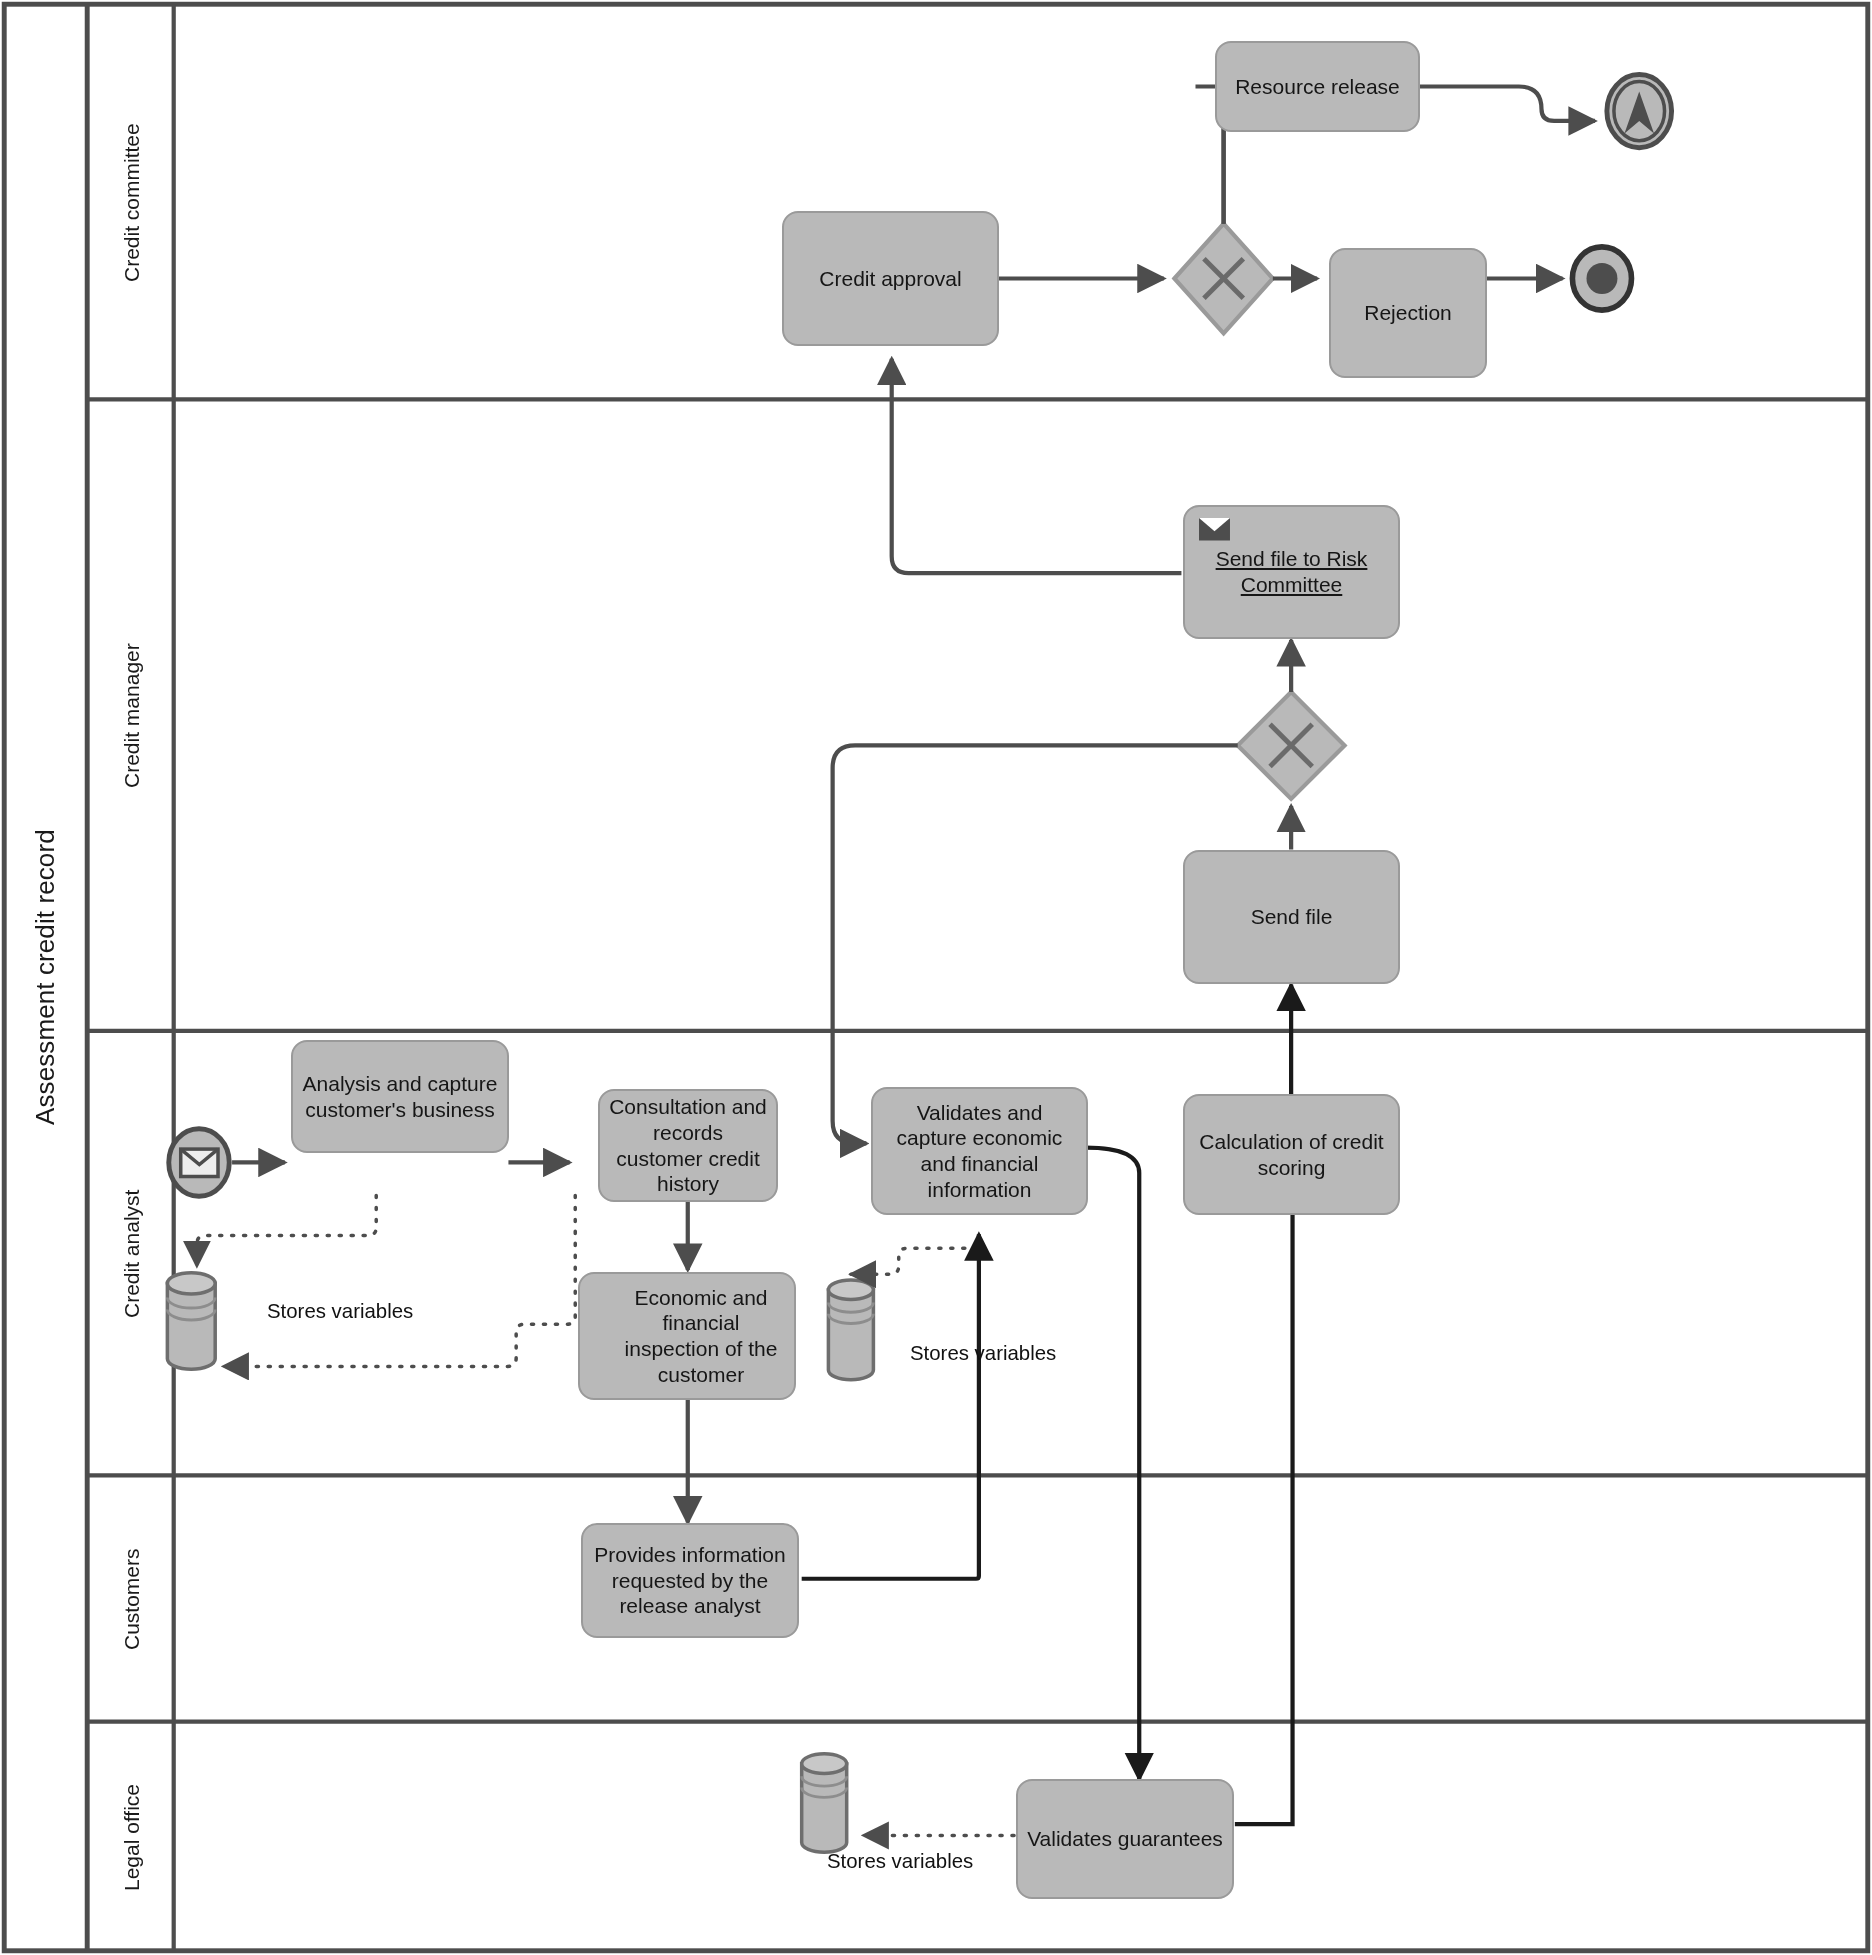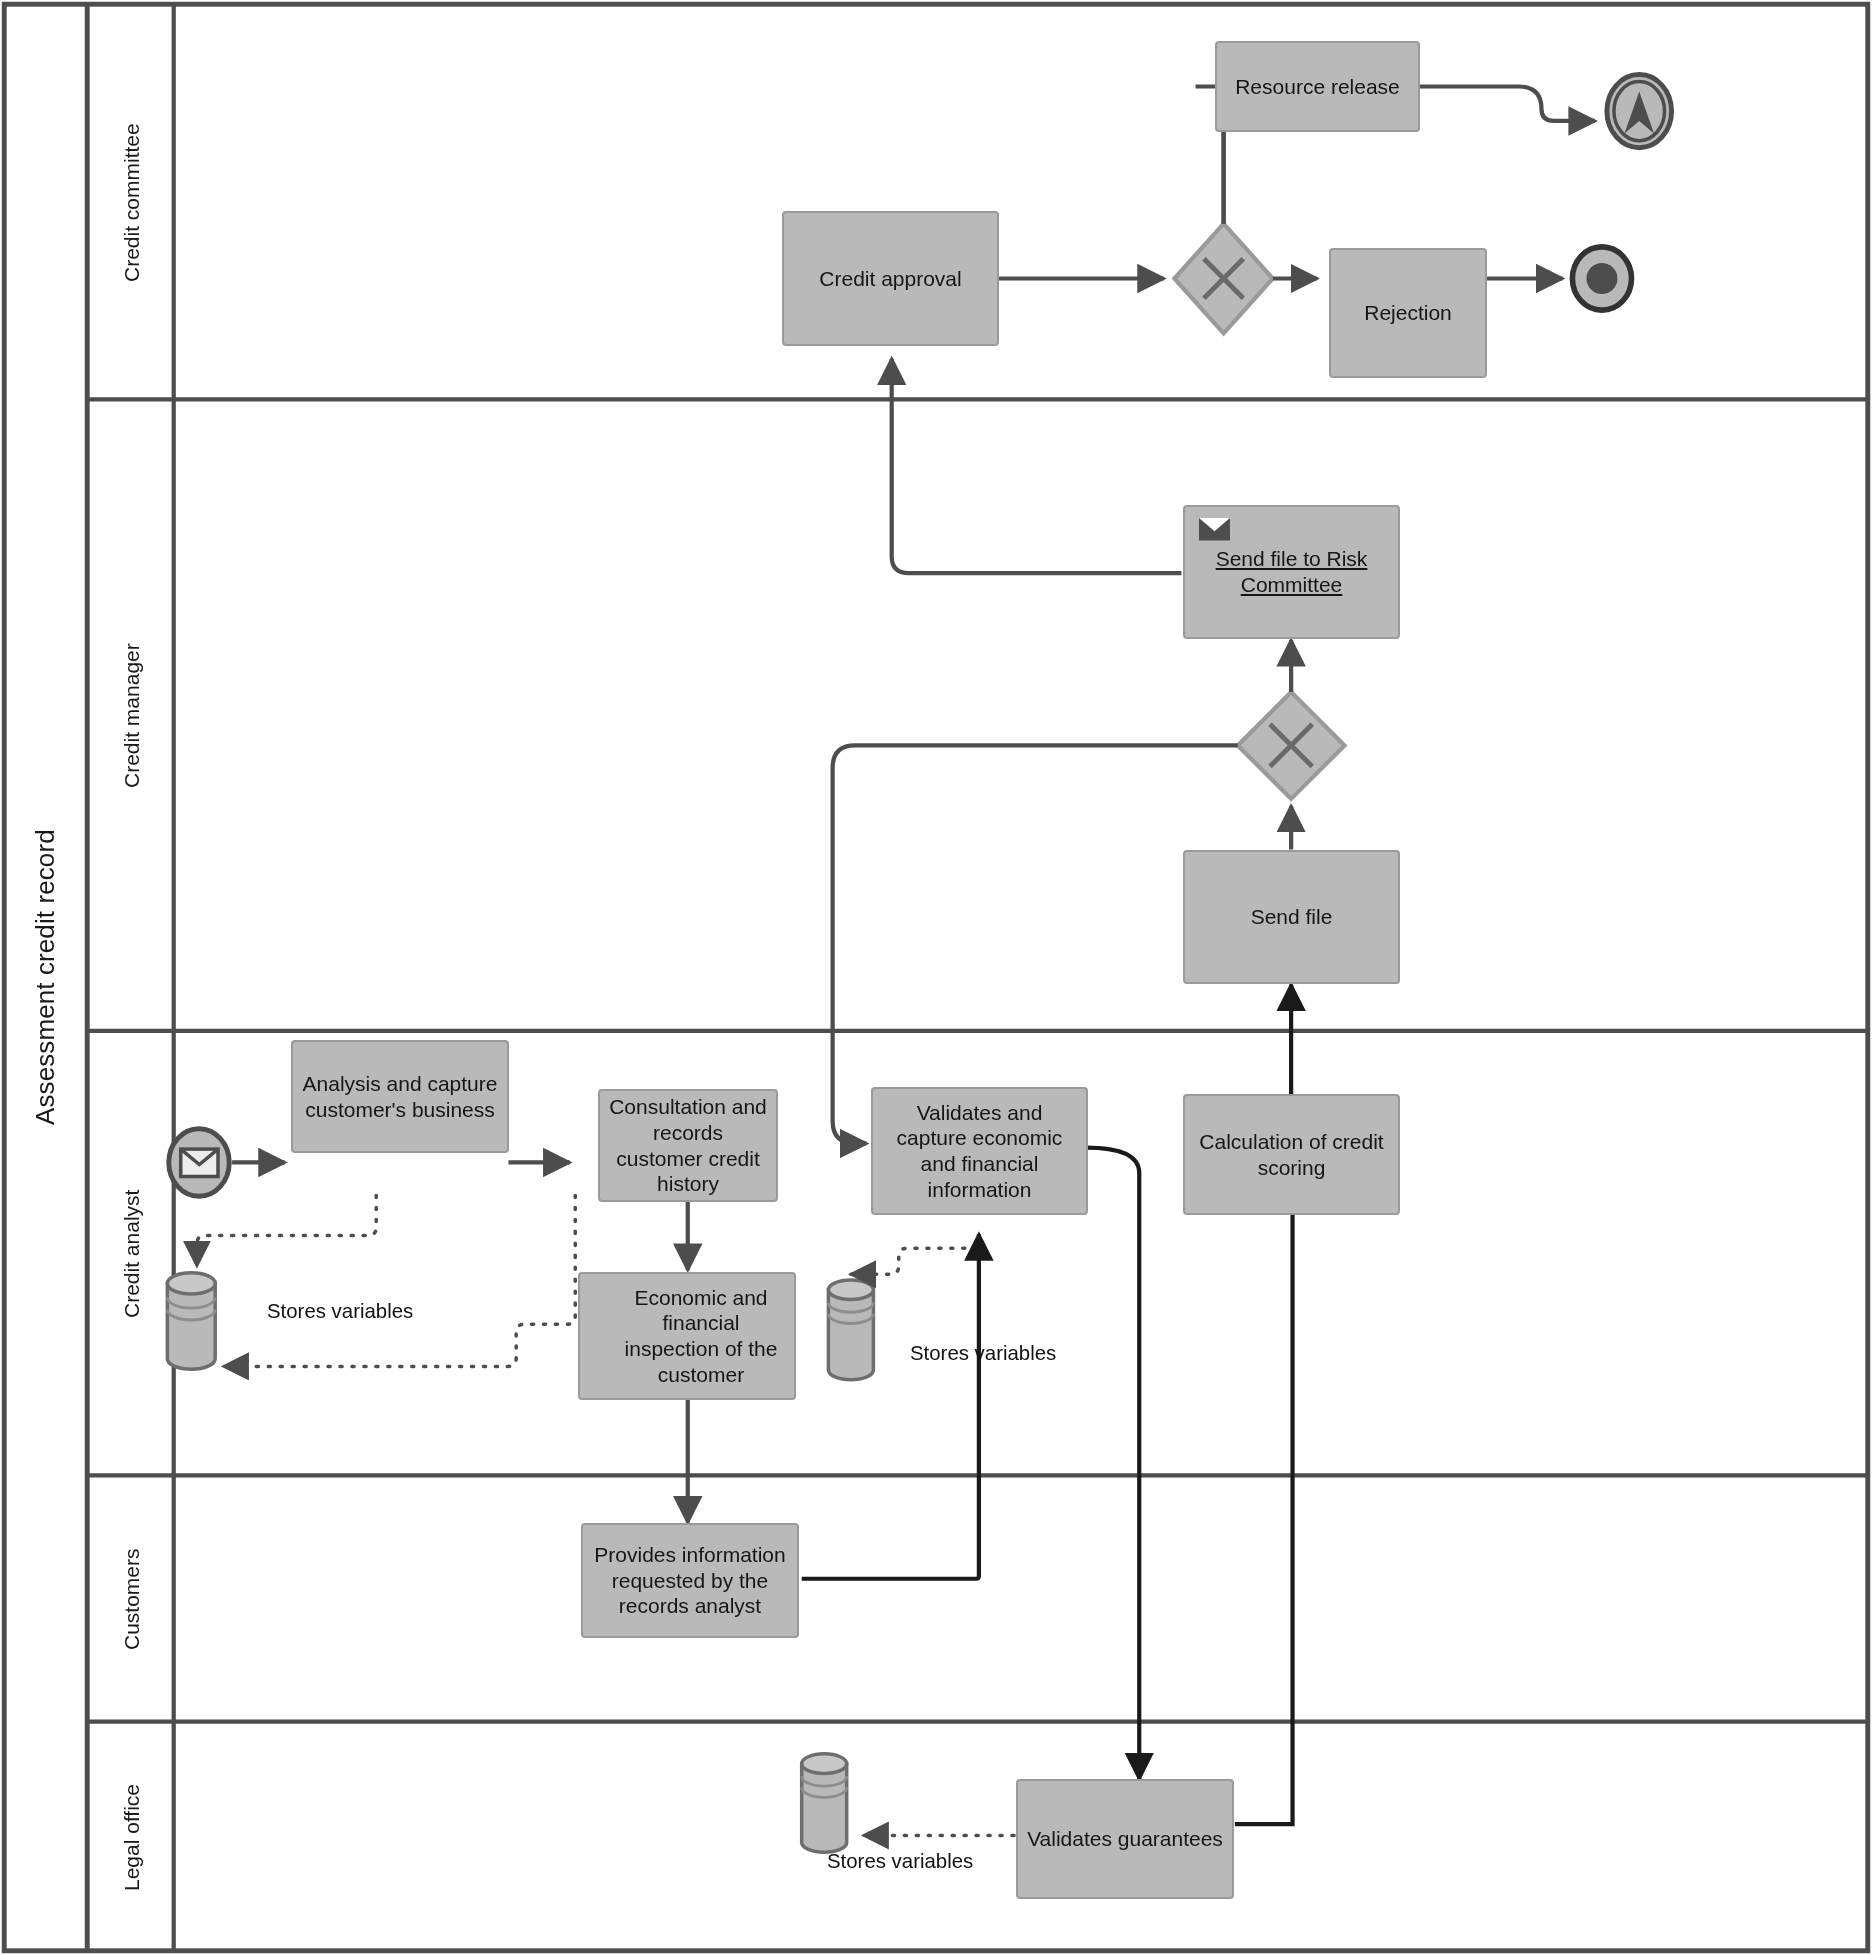--- a/index.html
+++ b/index.html
@@ -14,21 +14,21 @@
     font-size:26px;color:#1a1a1a;letter-spacing:0.1px;white-space:nowrap;
   }
   .lane-title{
     position:absolute;
     display:flex;align-items:center;justify-content:center;
     writing-mode:vertical-rl;transform:rotate(180deg);
     font-size:21px;color:#1a1a1a;white-space:nowrap;
   }
   .task{
     position:absolute;box-sizing:border-box;
-    background:#b9b9b9;border:2.1px solid #9a9a9a;border-radius:4px;
+    background:#b9b9b9;border:2.1px solid #9a9a9a;border-radius:16px;
     display:flex;align-items:center;justify-content:center;text-align:center;
     font-size:21px;line-height:1.22;color:#161616;padding:4.2px 7px;
   }
   .task .lbl{display:block;width:100%;}
   .task.has-icon{align-items:center;text-decoration:underline;}
   .env-icon{position:absolute;left:14px;top:11.3px;width:31px;height:22.5px;}
   .assoc-label{
     position:absolute;font-size:20.4px;color:#111;white-space:nowrap;
   }
 </style>
@@ -205,21 +205,21 @@
 
   <div class="task" style="left:871px;top:1087px;width:217px;height:128px;">
     <span class="lbl">Validates and capture economic and financial information</span>
   </div>
 
   <div class="task" style="left:1183px;top:1094px;width:217px;height:121px;">
     <span class="lbl">Calculation of credit scoring</span>
   </div>
 
   <div class="task" style="left:581px;top:1523px;width:218px;height:115px;">
-    <span class="lbl">Provides information requested by the records analyst</span>
+    <span class="lbl">Provides information requested by the release analyst</span>
   </div>
 
   <div class="task" style="left:1016px;top:1779px;width:218px;height:120px;">
     <span class="lbl">Validates guarantees</span>
   </div>
 
   <div class="assoc-label" style="left:267px;top:1300px;">Stores variables</div>
   <div class="assoc-label" style="left:910px;top:1342px;">Stores variables</div>
   <div class="assoc-label" style="left:827px;top:1850px;">Stores variables</div>
 

